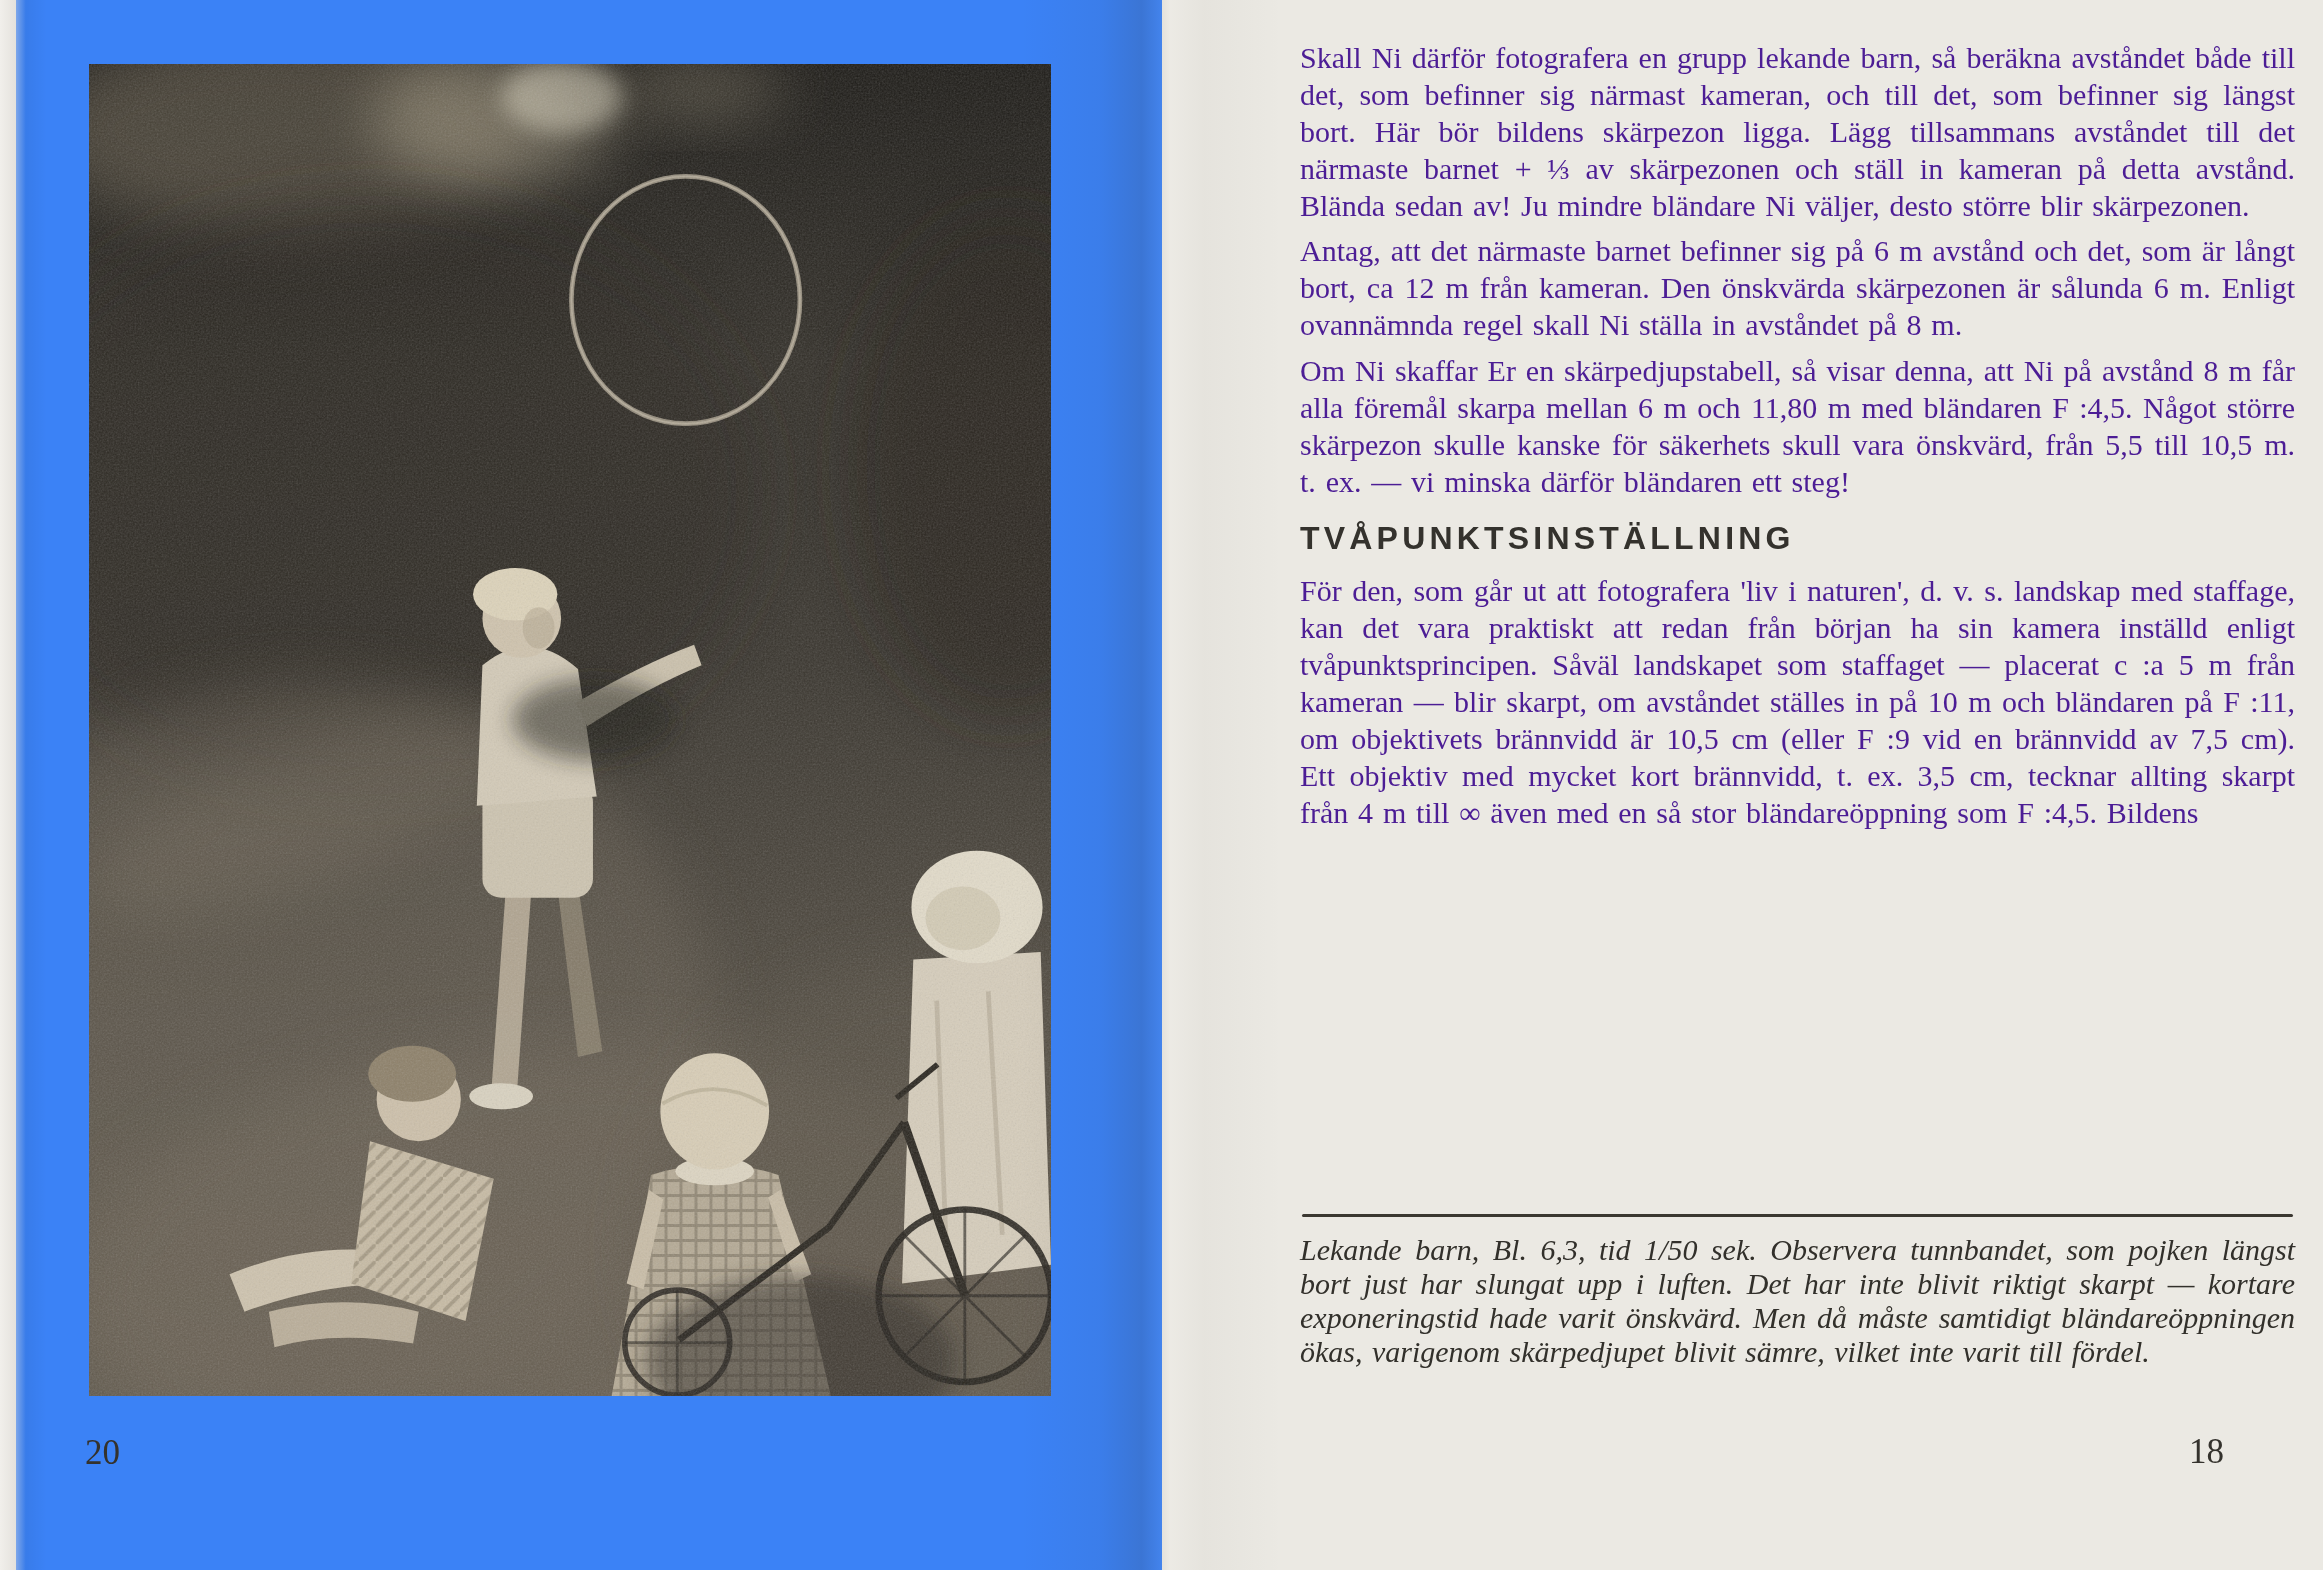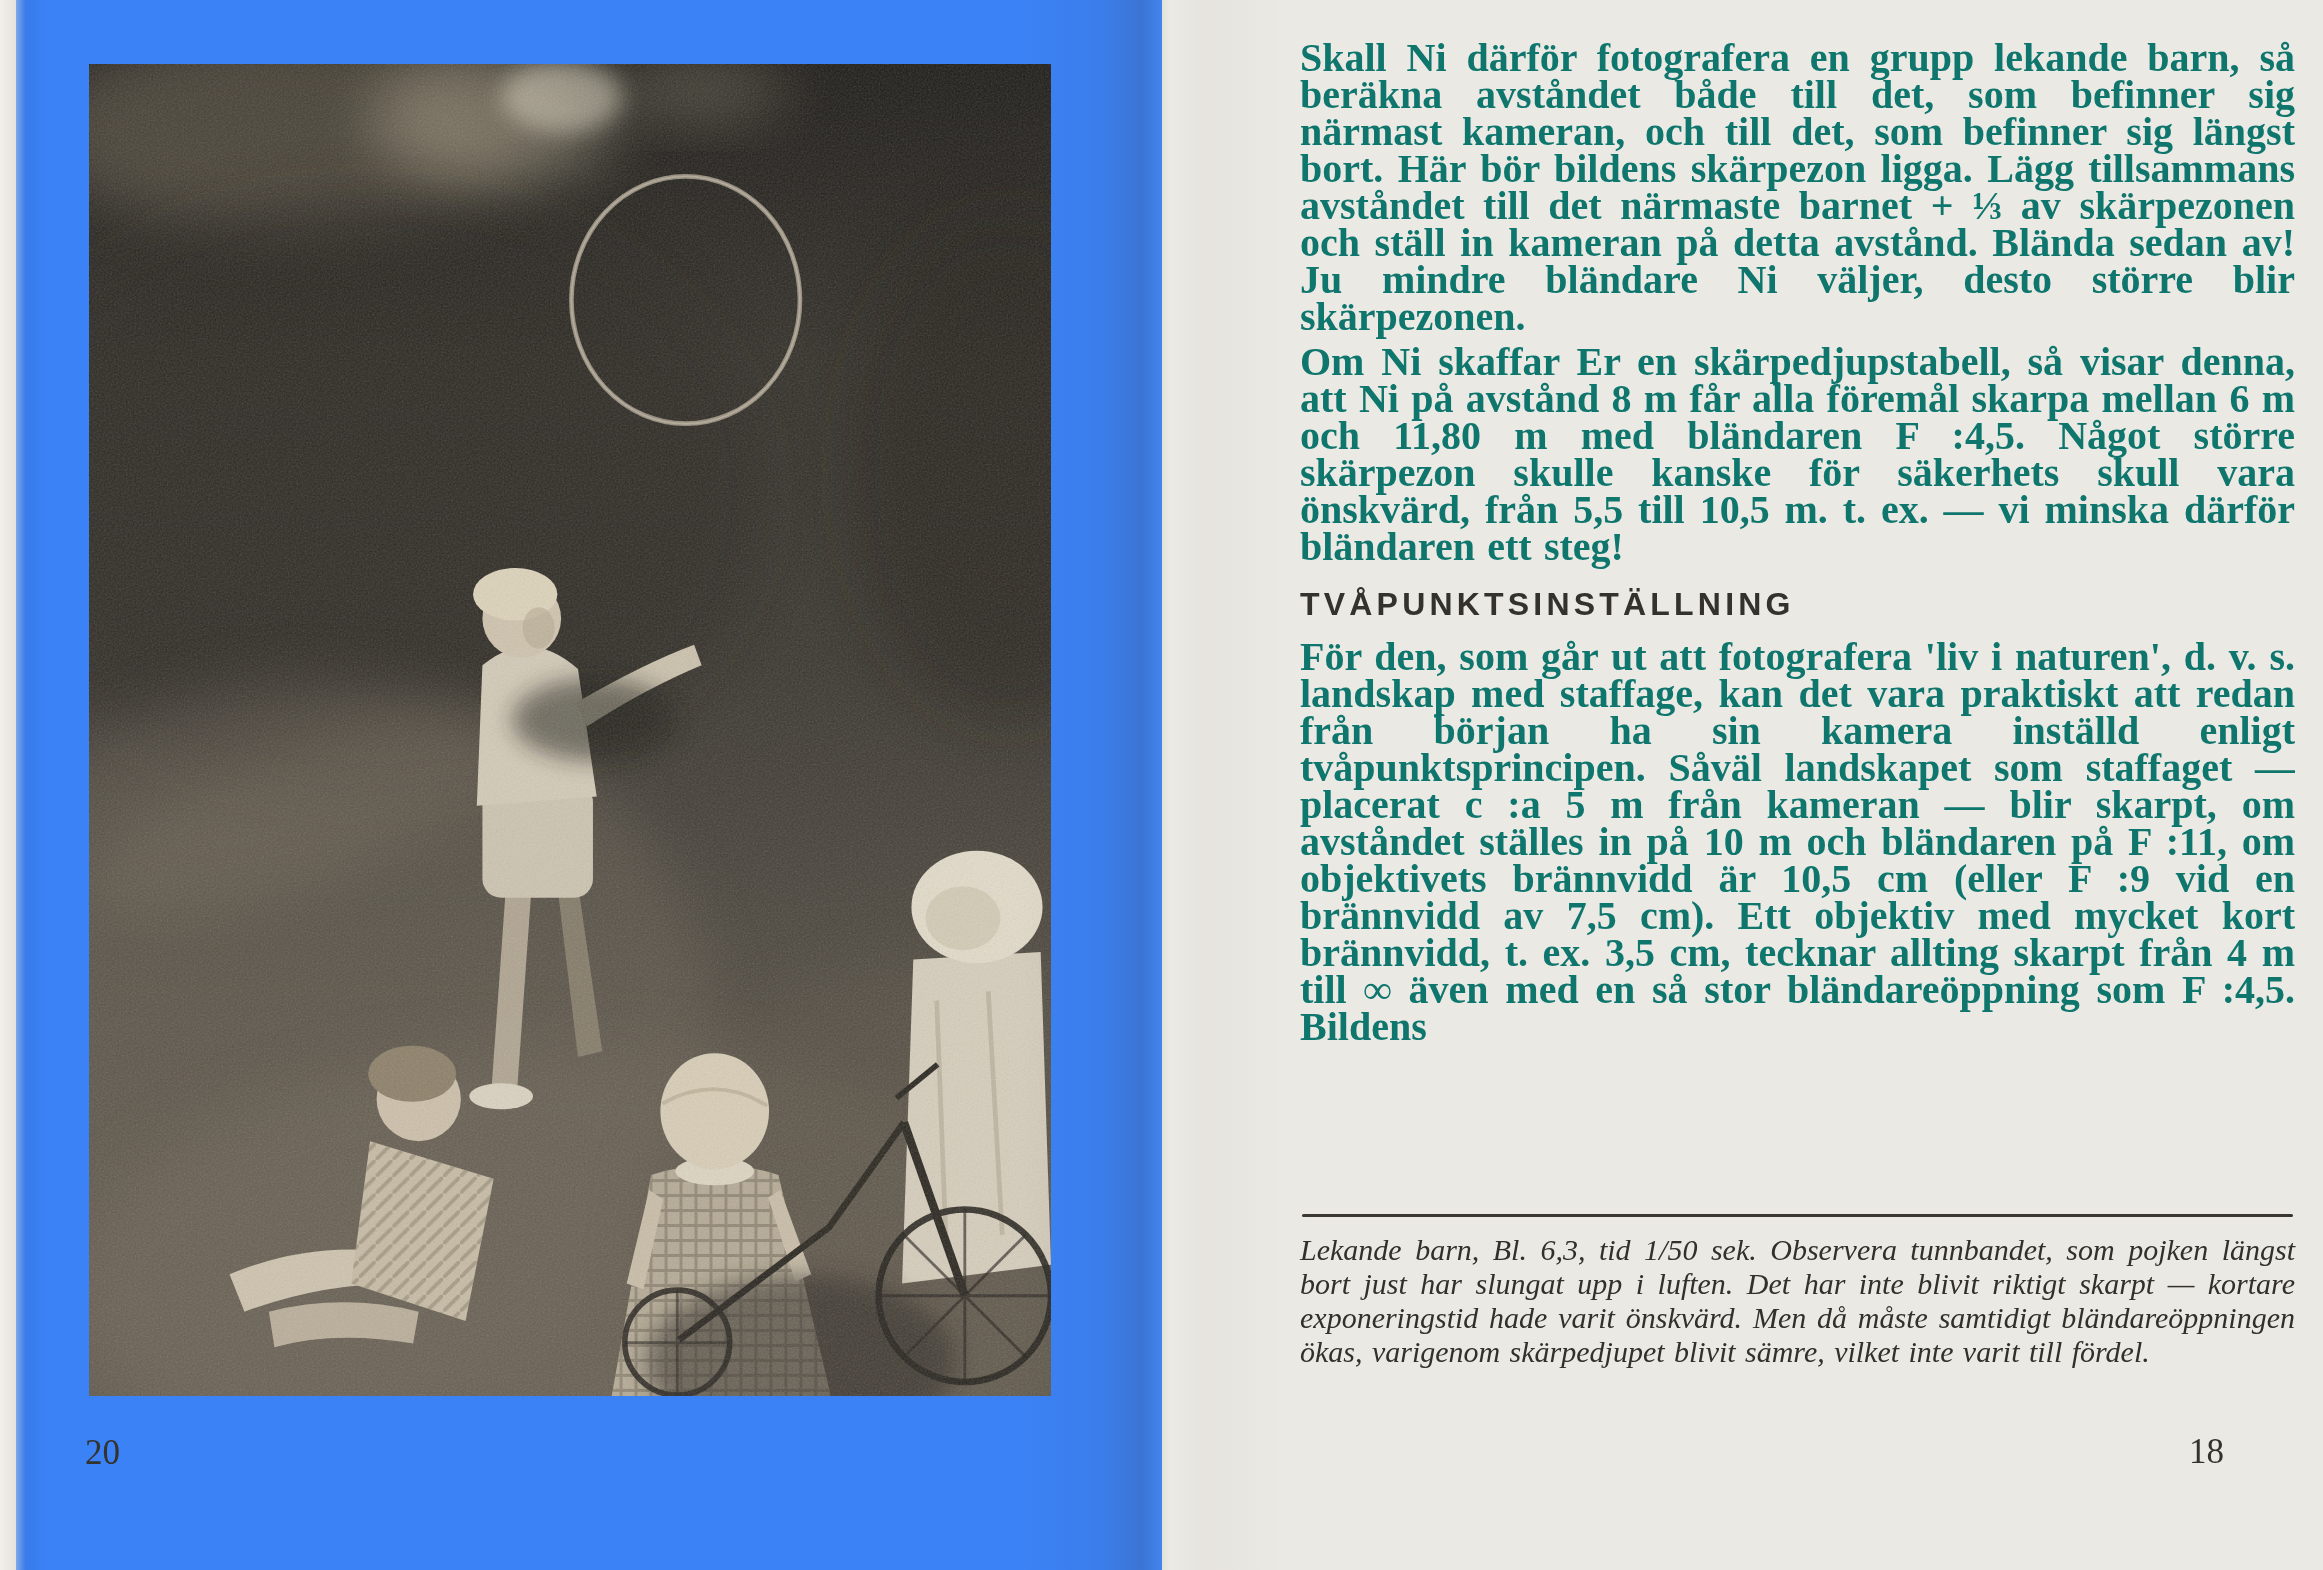--- a/index.html
+++ b/index.html
@@ -37,22 +37,22 @@
     position:absolute;left:1300px;top:39px;width:995px;height:1169px;
     overflow:hidden;text-align:justify;
   }
   .sec-heading{
     font-family:"Liberation Sans",sans-serif;
     font-size:32px;font-weight:700;letter-spacing:4.2px;word-spacing:7.5px;
     color:#34322d;text-align:left;margin:0 0 17px 0;
   }
   .sec-heading.second{margin-top:20.6px;margin-bottom:15px}
   .body-par{
-    font-size:40px;line-height:37px;margin:0 0 8.4px 0;
-    word-spacing:2.3px;color:#0f766e;font-weight:bold;
+    font-size:30px;line-height:37px;margin:0 0 8.4px 0;
+    word-spacing:2.3px;color:#4c1d95;
   }
   .caption-rule{
     position:absolute;left:1302px;top:1214px;width:991px;height:2.8px;
     background:#3b3831;border-radius:1.9px;
   }
   .photo-caption{
     position:absolute;left:1300px;top:1233px;width:995px;
     font-style:italic;font-size:30px;line-height:34px;
     text-align:justify;word-spacing:1.9px;color:#32302b;
   }
@@ -173,20 +173,21 @@
 </div>
 
 <div class="page page-right">
 </div>
 
 <div class="left-edge-shade"></div>
 <div class="gutter-shade"></div>
 
 <div class="text-col">
   <p class="body-par">Skall Ni därför fotografera en grupp lekande barn, så beräkna avståndet både till det, som befinner sig närmast kameran, och till det, som befinner sig längst bort. Här bör bildens skärpezon ligga. Lägg tillsammans avståndet till det närmaste barnet + ⅓ av skärpezonen och ställ in kameran på detta avstånd. Blända sedan av! Ju mindre bländare Ni väljer, desto större blir skärpezonen.</p>
+  <p class="body-par">Antag, att det närmaste barnet befinner sig på 6 m avstånd och det, som är långt bort, ca 12 m från kameran. Den önskvärda skärpezonen är sålunda 6 m. Enligt ovannämnda regel skall Ni ställa in avståndet på 8 m.</p>
   <p class="body-par">Om Ni skaffar Er en skärpedjupstabell, så visar denna, att Ni på avstånd 8 m får alla föremål skarpa mellan 6 m och 11,80 m med bländaren F :4,5. Något större skärpezon skulle kanske för säkerhets skull vara önskvärd, från 5,5 till 10,5 m. t. ex. — vi minska därför bländaren ett steg!</p>
 
   <h2 class="sec-heading second">TVÅPUNKTSINSTÄLLNING</h2>
   <p class="body-par">För den, som går ut att fotografera 'liv i naturen', d. v. s. landskap med staffage, kan det vara praktiskt att redan från början ha sin kamera inställd enligt tvåpunktsprincipen. Såväl landskapet som staffaget — placerat c :a 5 m från kameran — blir skarpt, om avståndet ställes in på 10 m och bländaren på F :11, om objektivets brännvidd är 10,5 cm (eller F :9 vid en brännvidd av 7,5 cm). Ett objektiv med mycket kort brännvidd, t. ex. 3,5 cm, tecknar allting skarpt från 4 m till ∞ även med en så stor bländareöppning som F :4,5. Bildens</p>
 </div>
 
 <div class="caption-rule"></div>
 
 <div class="photo-caption">Lekande barn, Bl. 6,3, tid 1/50 sek. Observera tunnbandet, som pojken längst bort just har slungat upp i luften. Det har inte blivit riktigt skarpt — kortare exponeringstid hade varit önskvärd. Men då måste samtidigt bländareöppningen ökas, varigenom skärpedjupet blivit sämre, vilket inte varit till fördel.</div>
 

